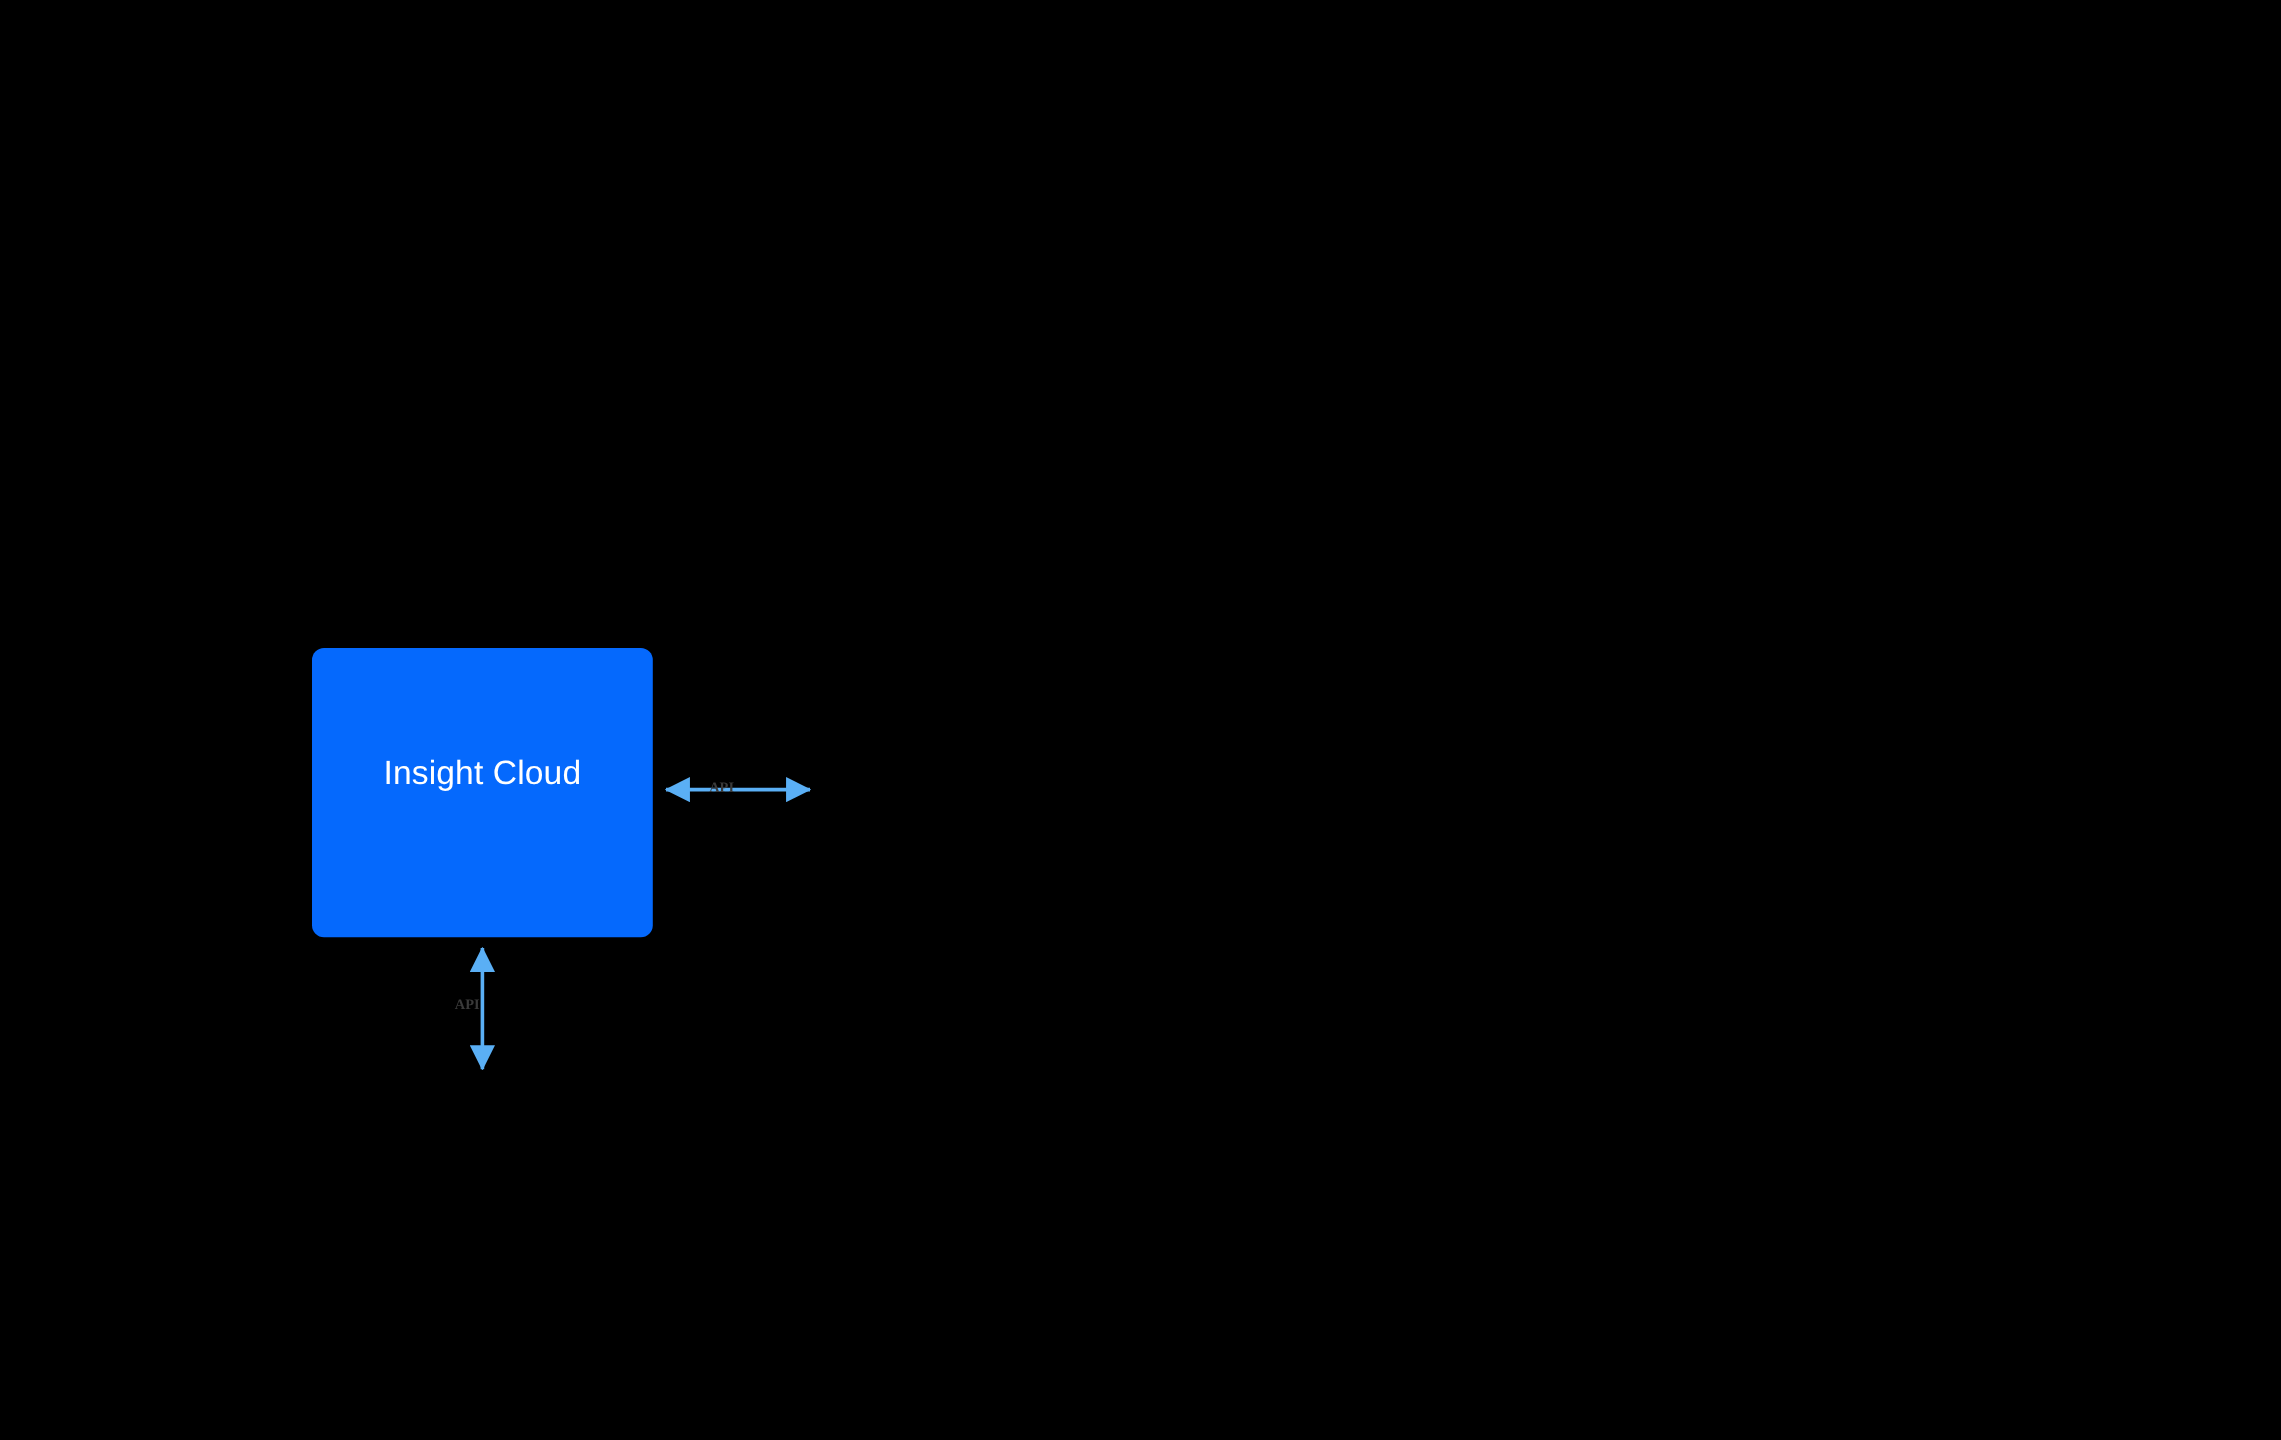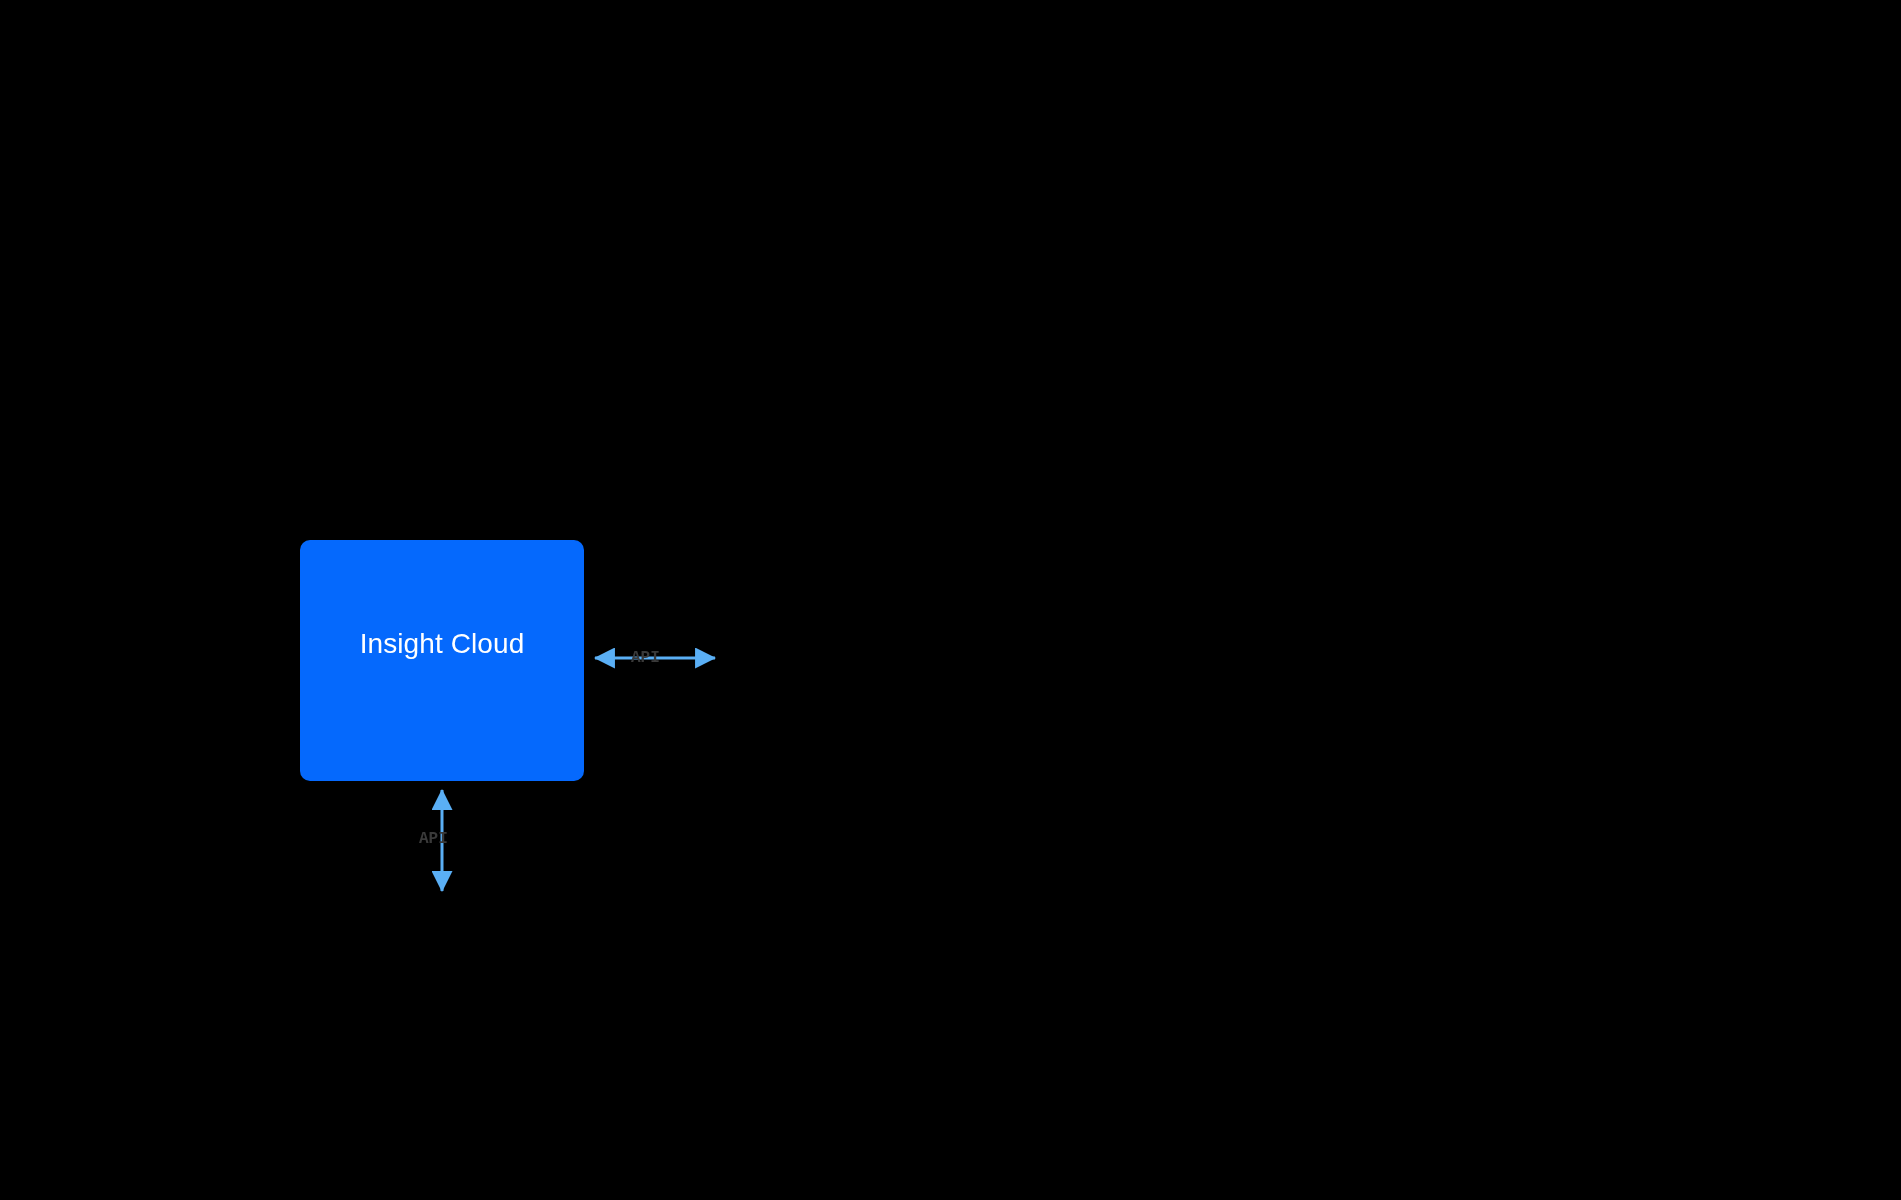--- a/index.html
+++ b/index.html
@@ -16,21 +16,20 @@
     position: relative;
   }
 
   #canvas {
     position: absolute;
     left: 0;
     top: 0;
     width: 1857px;
     height: 1200px;
     background: #000000;
-    margin-left: 40px;
   }
 
   
   .node {
     position: absolute;
     display: flex;
     align-items: center;
     justify-content: center;
     box-sizing: border-box;
     border-radius: 10px;
@@ -64,25 +63,25 @@
     pointer-events: none;
   }
   #edge-layer .hit {
     pointer-events: stroke;
   }
 
   
   .edge-label {
     position: absolute;
     color: #3a3a3a;
-    font-size: 16px;
+    font-size: 12px;
     font-weight: 700;
     line-height: 1;
     white-space: nowrap;
-    font-family: Liberation Mono, monospace;
+    font-family: Liberation Serif, serif;
   }
   #edge-label-api-east {
     left: 591px;
     top: 650px;
   }
   #edge-label-api-south {
     left: 379px;
     top: 831px;
   }
 </style>

